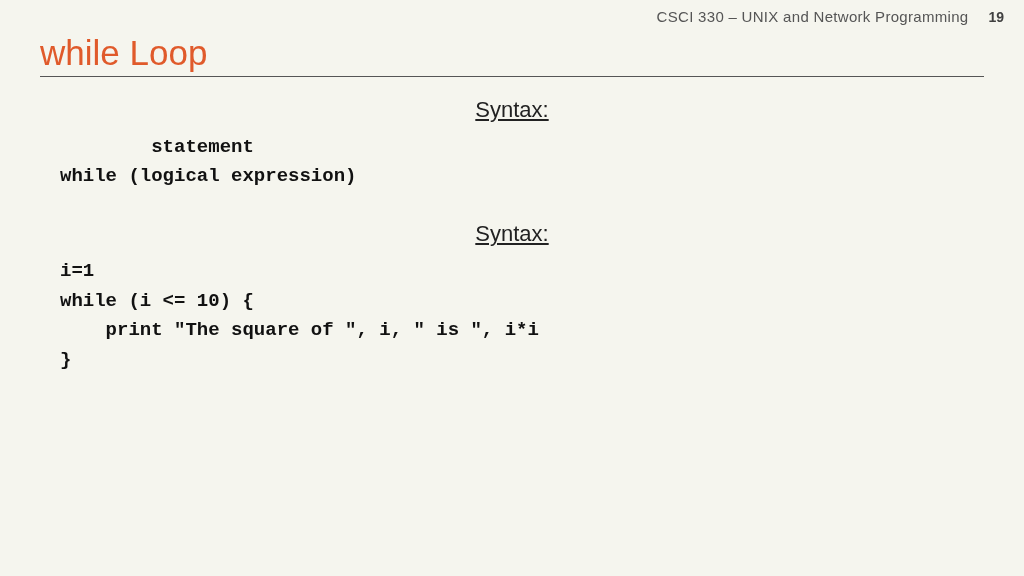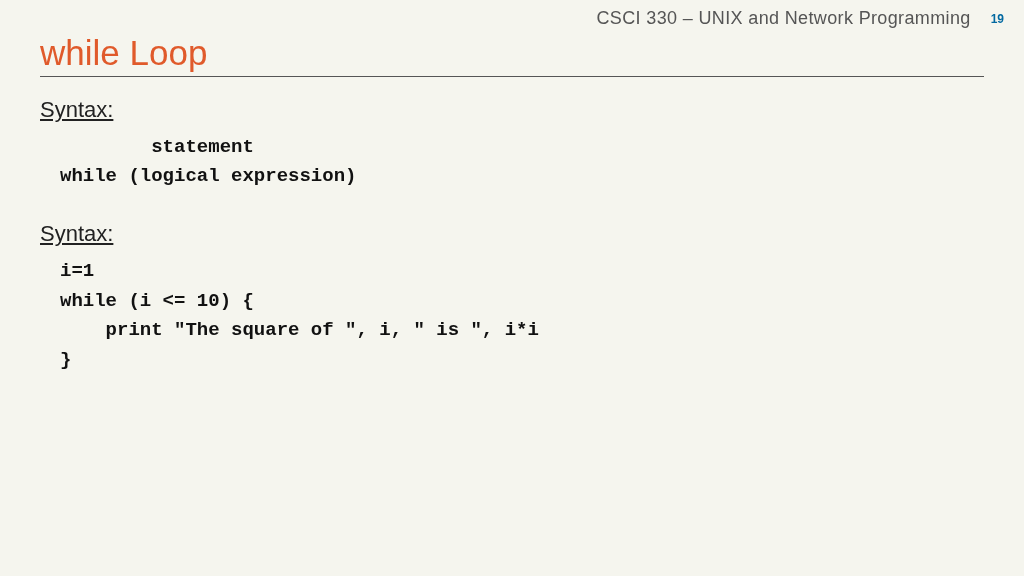--- a/index.html
+++ b/index.html
@@ -23,28 +23,28 @@
       right: 0;
       width: 100%;
       padding: 8px 20px;
       display: flex;
       justify-content: flex-end;
       align-items: center;
       gap: 20px;
     }
 
     .header-course {
-      font-size: 18px;
+      font-size: 15px;
       color: #555;
       letter-spacing: 0.02em;
     }
 
     .header-page {
-      font-size: 12px;
-      color: #0369a1;
+      font-size: 14px;
+      color: #404040;
       font-weight: bold;
     }
 
     .slide-content {
       position: absolute;
       top: 30px;
       left: 40px;
       right: 40px;
       bottom: 20px;
     }
@@ -64,20 +64,21 @@
       margin-bottom: 20px;
     }
 
     .section-label {
       font-size: 22px;
       font-weight: normal;
       color: #222;
       text-decoration: underline;
       margin-bottom: 10px;
       font-family: 'Arial', sans-serif;
+      text-align: center;
     }
 
     .code-block {
       font-family: 'Courier New', Courier, monospace;
       font-size: 19px;
       font-weight: bold;
       color: #111;
       line-height: 1.55;
       margin-left: 20px;
     }

